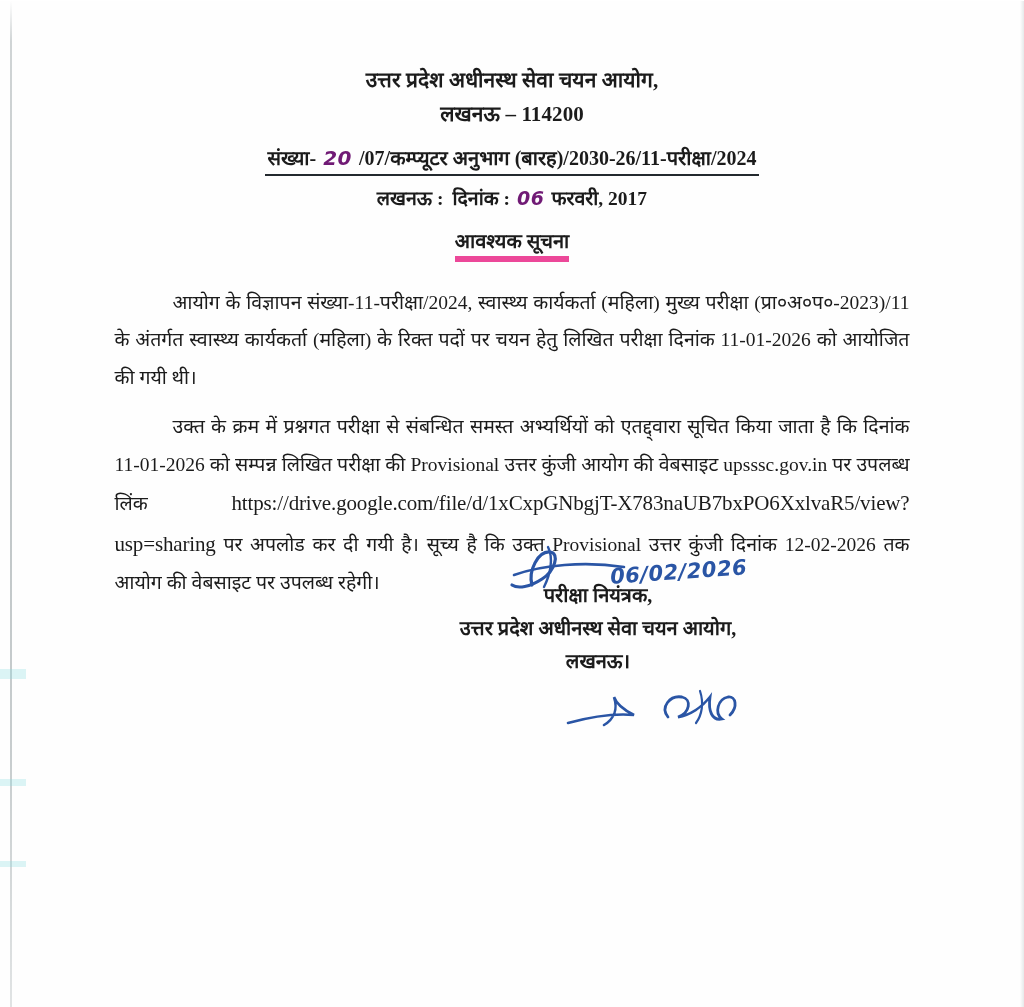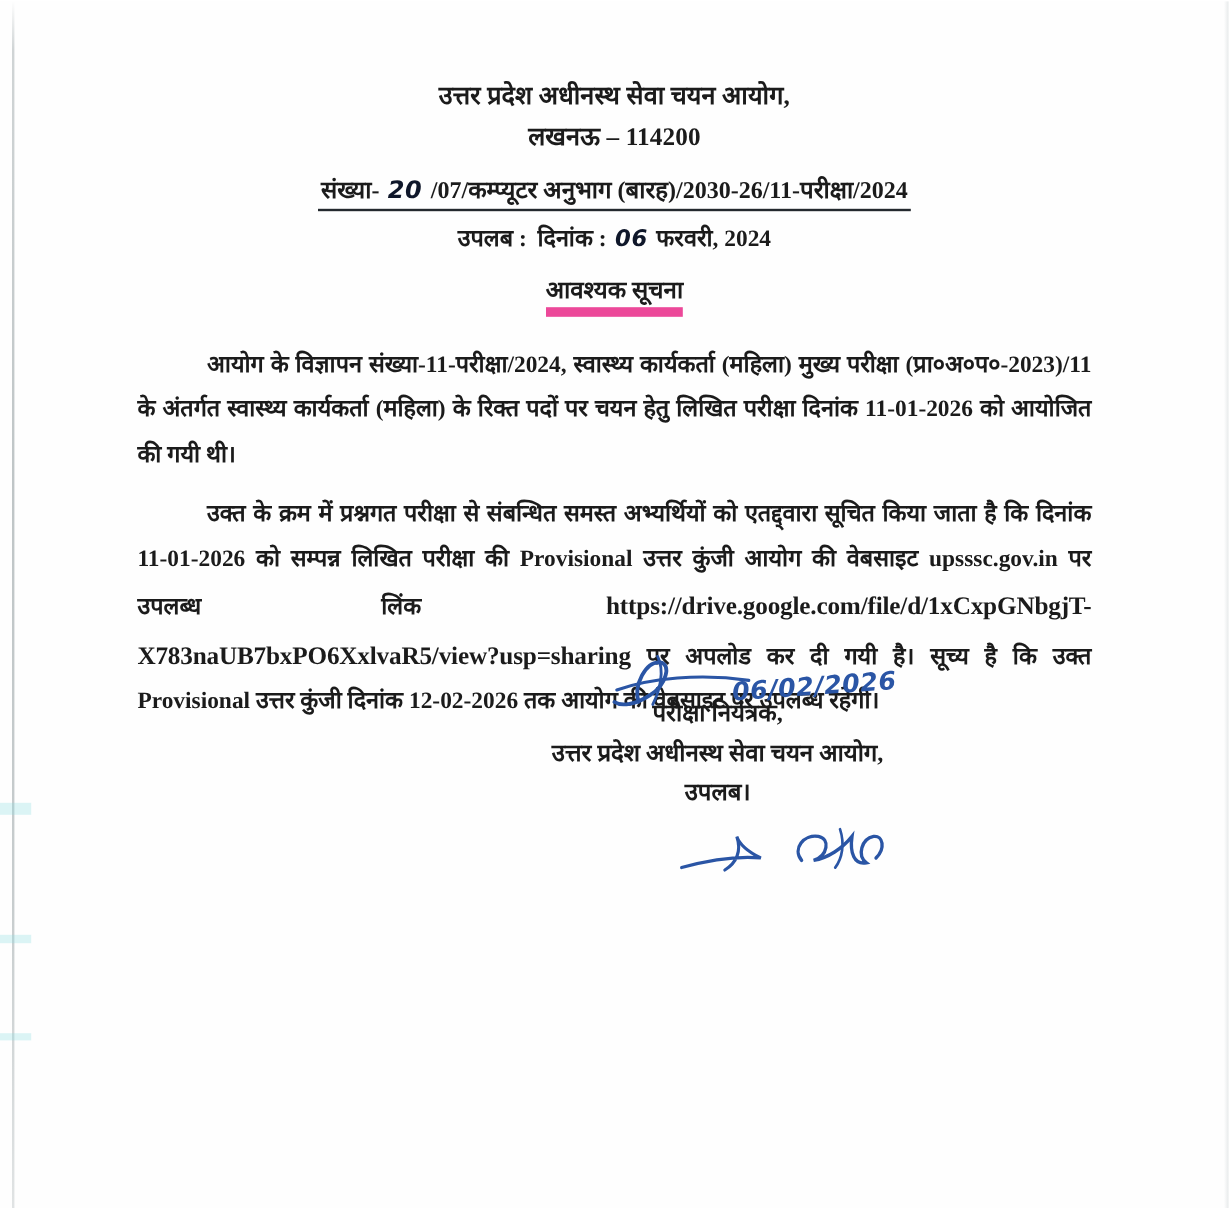--- a/index.html
+++ b/index.html
@@ -76,21 +76,21 @@
   .ref-line {
     display: inline-block;
     font-size: 20px;
     font-weight: 700;
     border-bottom: 2.2px solid #23292e;
     padding: 0 3px 3px 3px;
     white-space: nowrap;
   }
   .hand {
     font-family: "DejaVu Sans", sans-serif;
-    color: #0f172a;
+    color: #701a75;
     font-weight: 700;
     font-style: italic;
     font-size: 20px;
     letter-spacing: 0.5px;
     padding: 0 7px;
     text-align: center;
   }
   .place-date {
     margin-top: 8px;
     text-align: center;
@@ -101,31 +101,30 @@
 
   
   .subject-wrap {
     margin-top: 16px;
     text-align: center;
   }
   .subject {
     display: inline-block;
     font-size: 20px;
     font-weight: 700;
-    border-bottom: 8px solid #ec4899;
+    border-bottom: 6px solid #ec4899;
     padding-bottom: 2px;
   }
 
   
   .body-block {
     margin: 22px auto 0 auto;
     width: 795px;
     font-size: 19.5px;
     line-height: 1.92;
-    font-weight: bold;
   }
   .para {
     text-align: justify;
     text-justify: inter-word;
     text-indent: 58px;
     margin: 0 0 12px 0;
   }
   .para:last-child { margin-bottom: 0; }
   .url-text {
     font-family: "Liberation Serif", serif;
@@ -198,21 +197,21 @@
 
     <div class="letterhead">
       <div class="lh-line">उत्तर प्रदेश अधीनस्थ सेवा चयन आयोग,</div>
       <div class="lh-line">लखनऊ – 114200</div>
     </div>
 
     <div class="ref-wrap">
       <span class="ref-line"><span>संख्या-</span><span class="hand">20</span><span>/07/कम्प्यूटर अनुभाग (बारह)/2030-26/11-परीक्षा/2024</span></span>
     </div>
 
-    <div class="place-date"><span>उपलब :</span><span class="sp"> </span><span>दिनांक :</span><span class="hand">06</span><span>फरवरी, 2024</span></div>
+    <div class="place-date"><span>लखनऊ :</span><span class="sp"> </span><span>दिनांक :</span><span class="hand">06</span><span>फरवरी, 2017</span></div>
 
     <div class="subject-wrap">
       <span class="subject">आवश्यक सूचना</span>
     </div>
 
     <div class="body-block">
 
       <p class="para">आयोग के विज्ञापन संख्या-11-परीक्षा/2024, स्वास्थ्य कार्यकर्ता (महिला) मुख्य परीक्षा (प्रा०अ०प०-2023)/11 के अंतर्गत स्वास्थ्य कार्यकर्ता (महिला) के रिक्त पदों पर चयन हेतु लिखित परीक्षा दिनांक 11-01-2026 को आयोजित की गयी थी।</p>
 
       <p class="para"><span>उक्त के क्रम में प्रश्नगत परीक्षा से संबन्धित समस्त अभ्यर्थियों को एतद्द्वारा सूचित किया जाता है कि दिनांक 11-01-2026 को सम्पन्न लिखित परीक्षा की Provisional उत्तर कुंजी आयोग की वेबसाइट upsssc.gov.in पर उपलब्ध लिंक</span><span class="sp"> </span><span class="url-text">https://drive.google.com/file/d/1xCxpGNbgjT-X783naUB7bxPO6XxlvaR5/view?usp=sharing</span><span> </span><span>पर अपलोड कर दी गयी है। सूच्य है कि उक्त Provisional उत्तर कुंजी दिनांक 12-02-2026 तक आयोग की वेबसाइट पर उपलब्ध रहेगी।</span></p>
@@ -225,21 +224,21 @@
         <svg class="signature-mark" viewBox="0 0 230 54">
           <path class="sig-ink" stroke-width="3.2" stroke-linecap="round" d="M34 40 C30 26, 40 6, 52 7 C62 8, 57 26, 44 34 C32 42, 20 44, 14 40"></path>
           <path class="sig-ink" stroke-width="2.6" stroke-linecap="round" d="M16 30 C44 20, 86 16, 126 22"></path>
           <path class="sig-ink" stroke-width="2.4" stroke-linecap="round" d="M50 2 C56 14, 52 30, 46 42"></path>
         </svg>
 
         <div class="sig-date">06/02/2026</div>
 
         <div class="sign-line">परीक्षा नियंत्रक,</div>
         <div class="sign-line">उत्तर प्रदेश अधीनस्थ सेवा चयन आयोग,</div>
-        <div class="sign-line">उपलब।</div>
+        <div class="sign-line">लखनऊ।</div>
       </div>
     </div>
 
     <svg class="signature-two" viewBox="0 0 210 52">
       <path class="sig-ink" stroke-width="2.6" stroke-linecap="round" d="M8 36 C30 30, 52 26, 74 28 C62 22, 56 16, 54 10 C58 22, 54 32, 44 38"></path>
       <path class="sig-ink" stroke-width="2.8" stroke-linecap="round" d="M108 30 C100 20, 110 8, 122 10 C132 12, 130 26, 118 30 C130 28, 142 20, 150 10 C148 24, 152 34, 162 32 C154 26, 158 12, 168 10 C176 9, 178 20, 170 28"></path>
       <path class="sig-ink" stroke-width="2.2" stroke-linecap="round" d="M140 4 C144 16, 142 28, 136 36"></path>
     </svg>
 
   </div>

